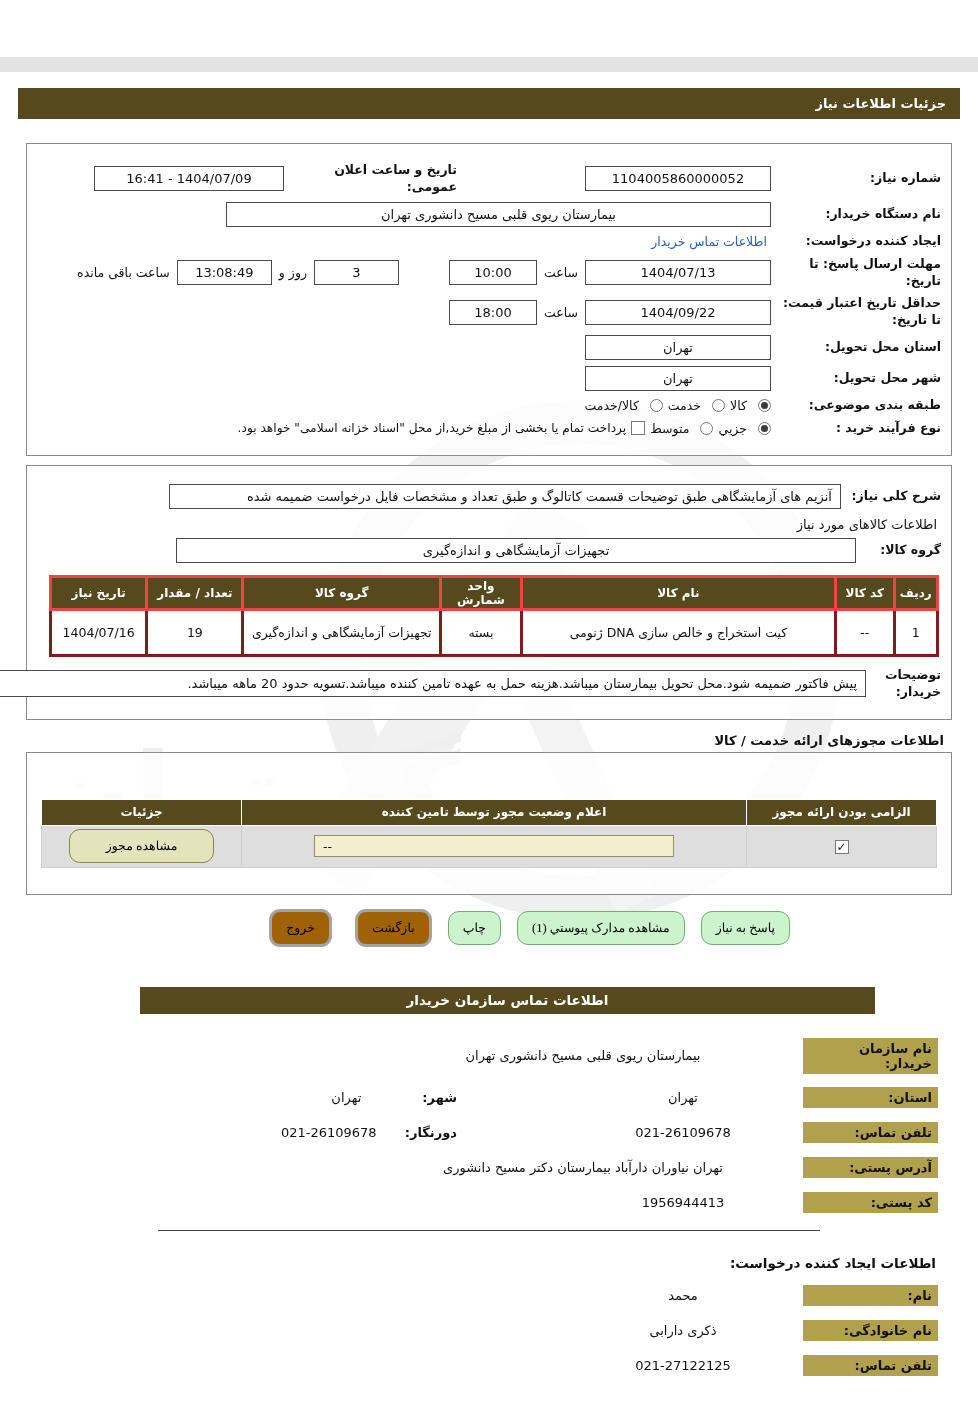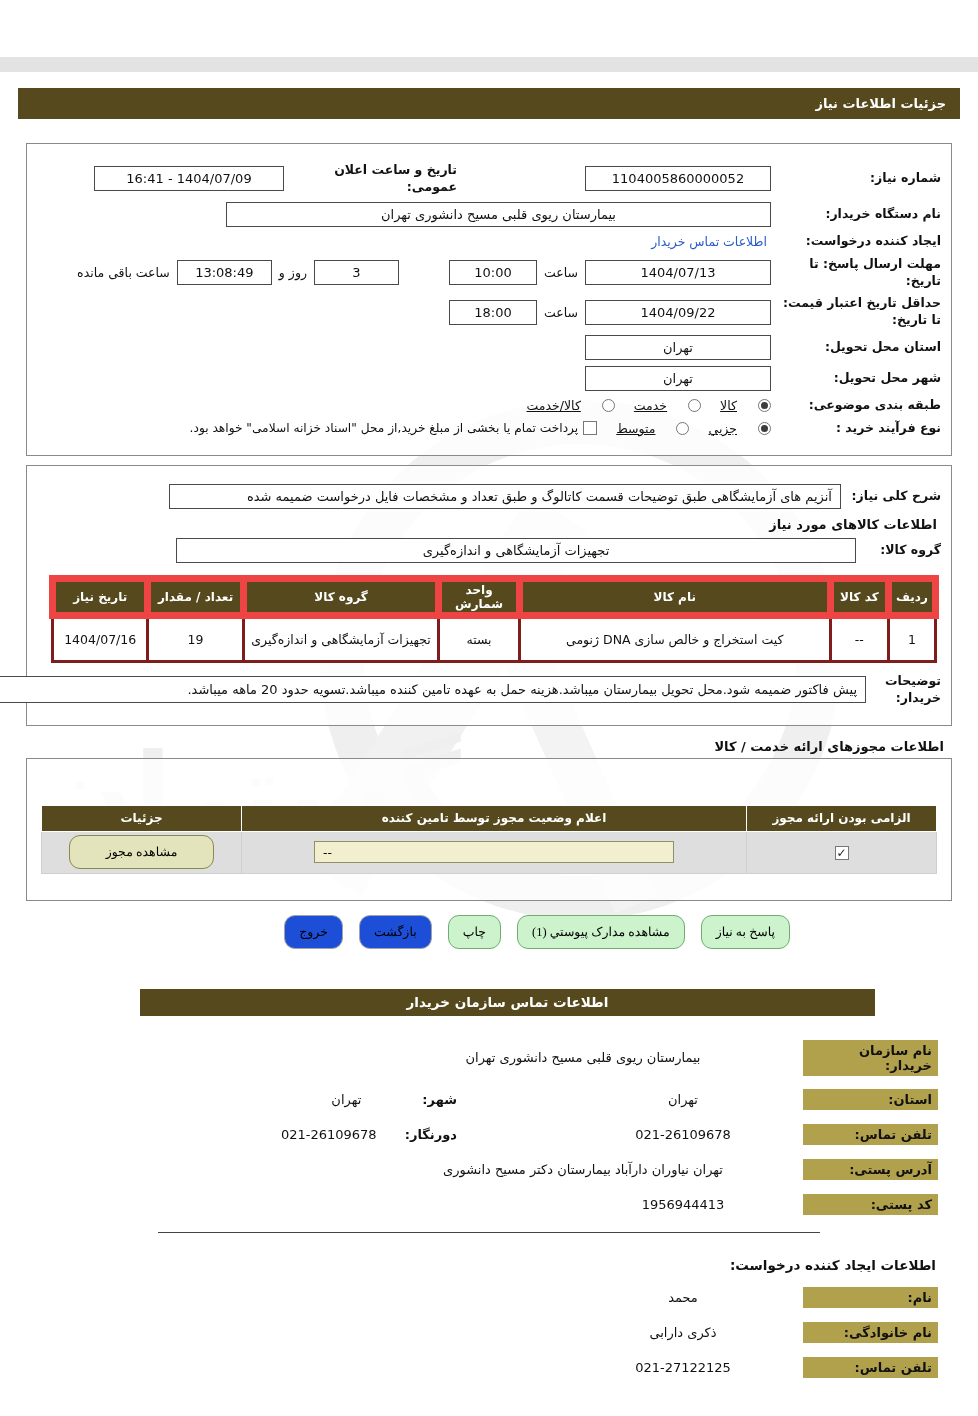--- a/index.html
+++ b/index.html
@@ -39,48 +39,48 @@
   .al-r { justify-content:flex-start; padding:0 8px; }
   .ltr { direction:ltr; }
   .w186{width:186px}.w190{width:190px}.w88{width:88px}.w85{width:85px}.w95{width:95px}
   .w545{width:545px}.w672{width:672px}.w680{width:680px}.w812{width:932px}
   .sp120{width:118px;flex:none}.sp40{width:40px;flex:none}
   .link { color:#2a5bcc; font-size:12.5px; margin-right:4px; cursor:pointer; white-space:nowrap; }
   .radio { width:13px; height:13px; border:1px solid #777; border-radius:50%; background:#fff;
     flex:none; display:inline-flex; align-items:center; justify-content:center; }
   .radio .dot { width:7px; height:7px; border-radius:50%; background:transparent; }
   .radio.checked .dot { background:#3c3c3c; }
-  .opt { display:flex; align-items:center; gap:21px; margin-left:14px; font-size:12.5px;text-decoration:underline; }
+  .opt { display:flex; align-items:center; gap:11px; margin-left:0; font-size:12.5px; }
   .cb { width:14px; height:14px; border:1px solid #777; background:#fff; flex:none;
     display:inline-flex; align-items:center; justify-content:center; font-size:12px;
     line-height:1; color:#222; font-weight:bold; }
   .note-text { font-size:12.2px; white-space:nowrap; }
-  .sec-head { font-weight:bold; font-size:13px; margin:8px 4px 4px; }
+  .sec-head { font-weight:normal; font-size:13px; margin:8px 4px 4px; }
   table.goods { border-collapse:collapse; width:calc(100% - 14px); margin:12px 2px 0 12px; }
   table.goods th {
     background:#55491d; color:#fff; font-size:12px; font-weight:bold; height:26px;
-    border:7px solid #ef4444; padding:1px 4px;
+    border:3px solid #ef4444; padding:1px 4px;
   }
   table.goods td {
     border:3px solid #7f1d1d; font-size:12.5px; text-align:center; height:46px; padding:2px 6px;
     background:#fff;
   }
   .lic-title { margin:13px 34px 4px; font-weight:bold; font-size:13px; }
   .lic-box { margin:2px 26px 0; border:1px solid #8a8a8a; padding:46px 14px 26px; background:rgba(255,255,255,.82); }
   table.lic { border-collapse:collapse; width:100%; }
   table.lic th { background:#55491d; color:#fff; font-size:12px; font-weight:bold; height:26px; border:1px solid #fff; }
   table.lic td { background:#dedede; height:42px; border:1px solid #cfcfcf; text-align:center; vertical-align:middle; }
   .status-fld { width:360px; height:22px; background:#f2efcf; border:1px solid #8f8f6a;
     display:inline-flex; align-items:center; padding:0 8px; direction:ltr; font-size:12.5px; }
   .btn { height:25px; display:inline-flex; align-items:center; justify-content:center;
     padding:16px 14px; font-size:12.5px; border-radius:11px; cursor:pointer; font-family:Liberation Serif, serif; }
   .btn-khaki { background:#e4e4bc; border:1px solid #89894f; width:145px; height:22px; }
   .actions { display:flex; align-items:center; gap:16px; margin-top:14px; padding-right:188px; }
   .btn-green { background:#cdf3cd; border:1px solid #6fae6f; }
-  .btn-pink { background:#1d4ed8; border:1px solid #a3a3a3; }
+  .btn-pink { background:#a16207; border:3px solid #a3a3a3;margin-left:7px; }
   .contact-bar {
     margin:40px 103px 0 140px; height:27px; background:#55491d; color:#fff;
     font-weight:bold; font-size:13.5px; display:flex; align-items:center; justify-content:center;
   }
   .contact-sec { margin-top:24px; }
   .crow { display:flex; align-items:center; margin:13px 0; padding-right:40px; min-height:22px; }
   .hl { background:#b1a14c; padding:3px 6px; font-weight:bold; font-size:13px; flex:none; }
   .lblw { width:135px; }
   .lbl2 { font-weight:bold; font-size:13px; flex:none; padding:3px 6px; }
   .cval { font-size:13px; text-align:center; flex:none; }

